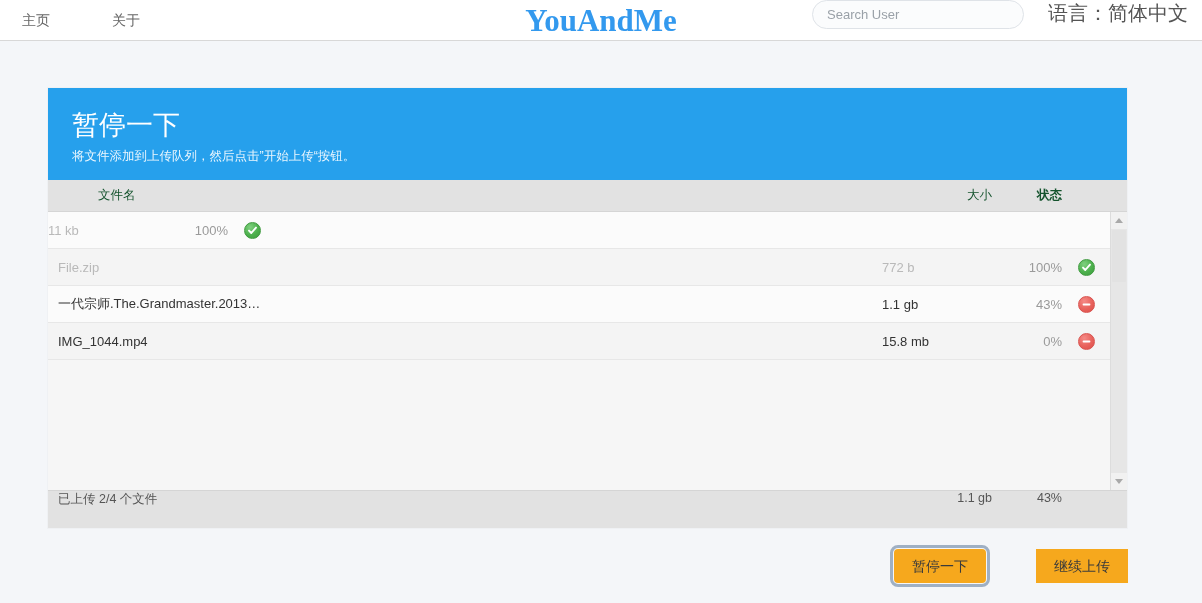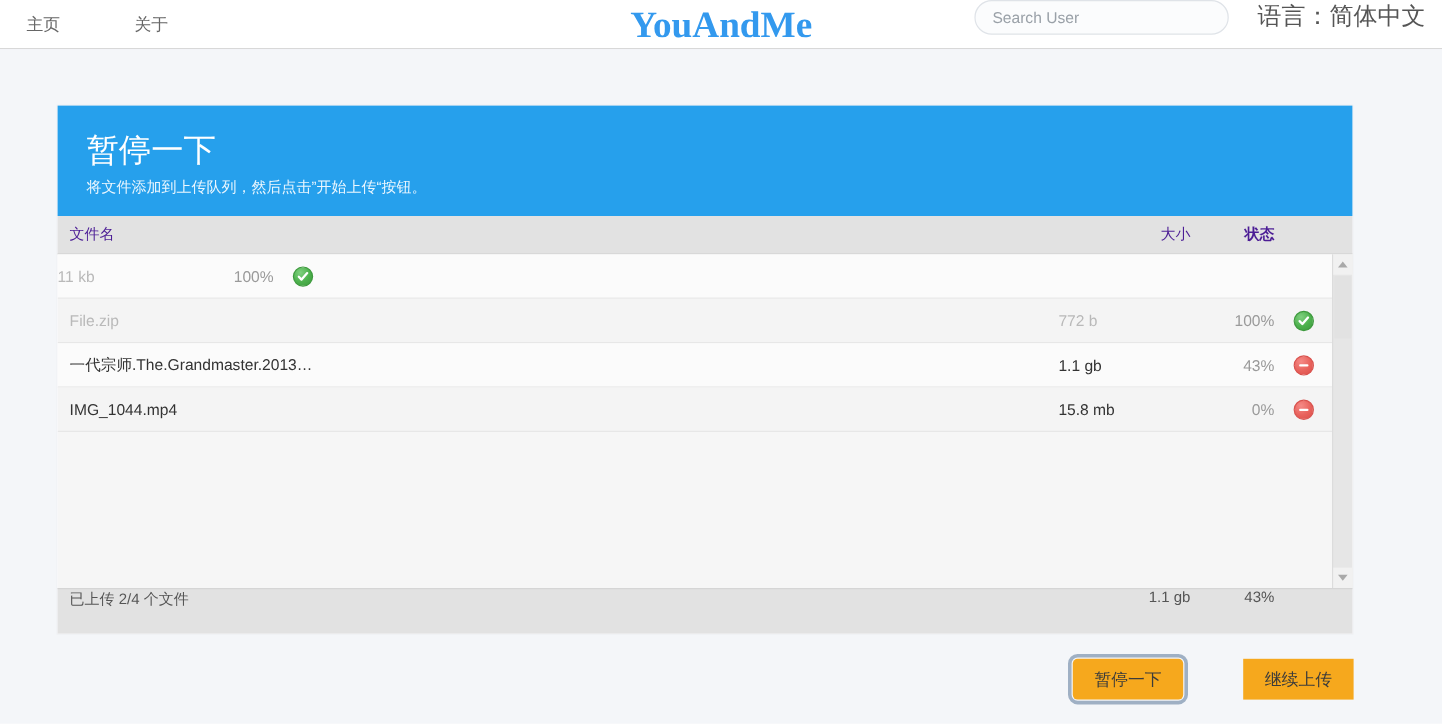--- a/index.html
+++ b/index.html
@@ -119,22 +119,23 @@
     margin: 0;
   }
 
   
   .table-head {
     display: flex;
     align-items: center;
     height: 32px;
     background: #e2e2e2;
     border-bottom: 1px solid #d5d5d5;
-    color: #4c1d95;
+    color: #14532d;
     font-size: 12.5px;
+    padding-left: 40px;
   }
   .col-name  { flex: 1 1 auto; padding-left: 10px; }
   .col-size  { width: 110px; text-align: right; }
   .col-pct   { width: 70px;  text-align: right; font-weight: bold; }
   .col-icon  { width: 48px;  text-align: center; }
   .head-scroll-pad { width: 17px; }
 
   .list-wrap {
     position: relative;
     display: flex;

